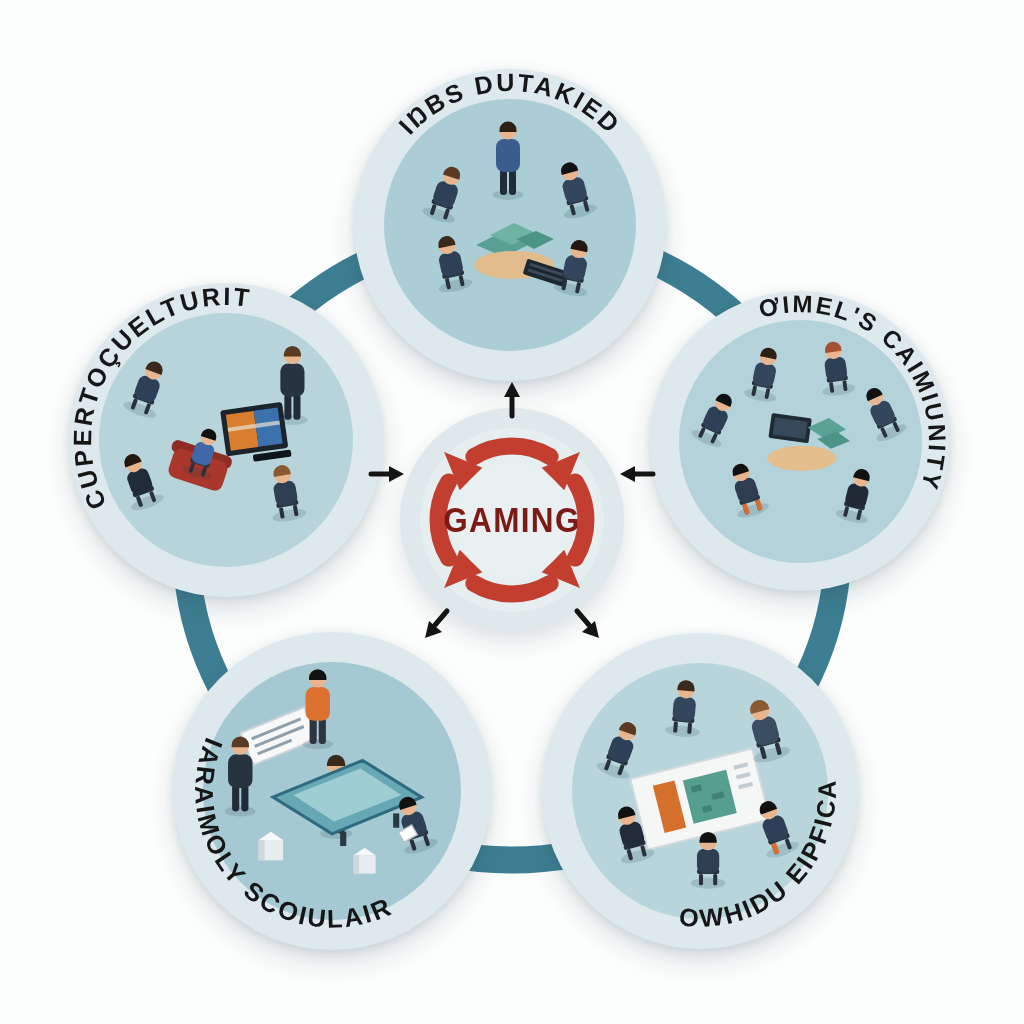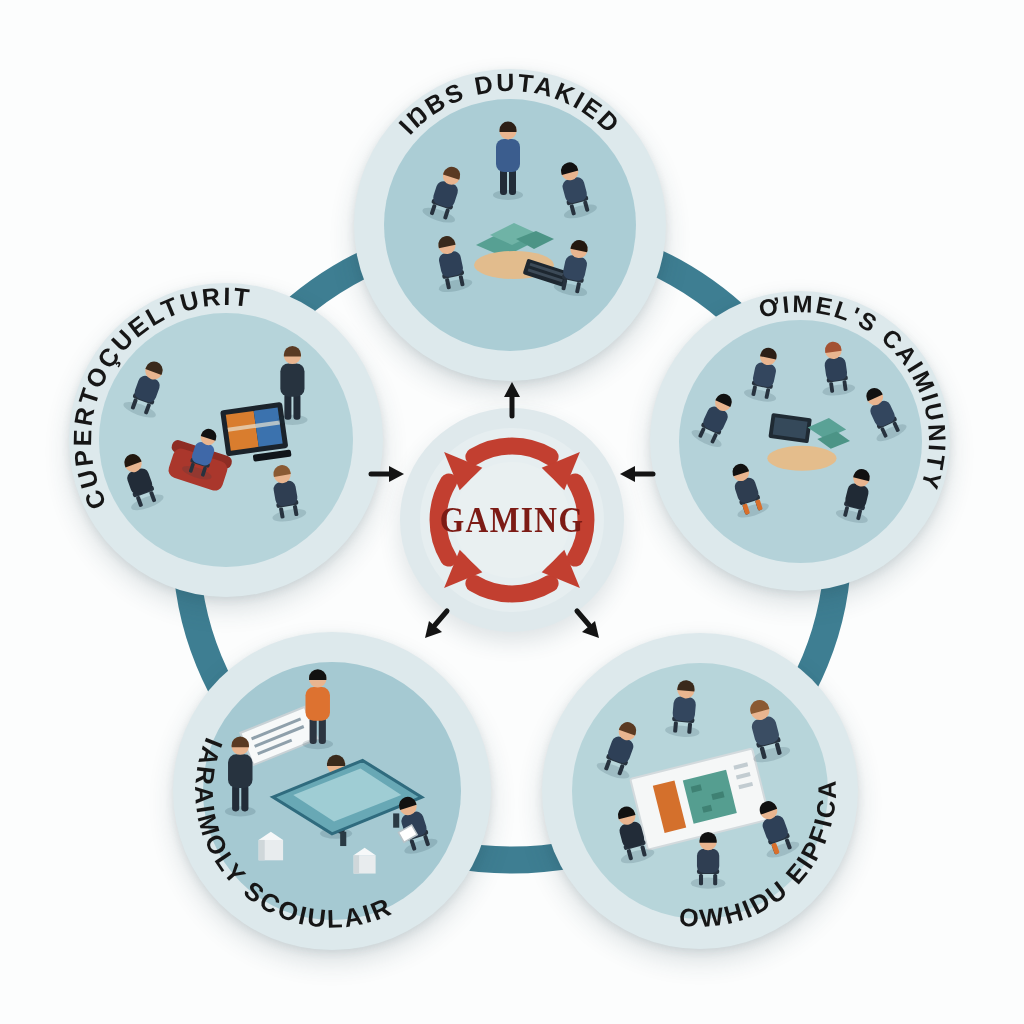--- a/index.html
+++ b/index.html
@@ -18,21 +18,20 @@
     position:absolute;inset:9.5%;border-radius:50%;
     background:#aecdd5;
   }
   .node svg.scene, .node svg.label-ring{
     position:absolute;left:0;top:0;width:100%;height:100%;overflow:visible;
   }
   .center-node{
     position:absolute;left:400px;top:408px;width:224px;height:224px;border-radius:50%;
     background:#dfe9ec;
     box-shadow:0 10px 22px rgba(40,70,82,.14);
-    font-family:Liberation Serif, serif;
   }
   .center-node svg{position:absolute;left:0;top:0;width:100%;height:100%;}
   .label-text{
     font-weight:bold;font-size:25px;letter-spacing:2.5px;fill:#161616;
   }
   .gaming-text{
     font-weight:bold;font-size:35px;letter-spacing:1.5px;fill:#7c1b15;
   }
 </style>
 </head>

